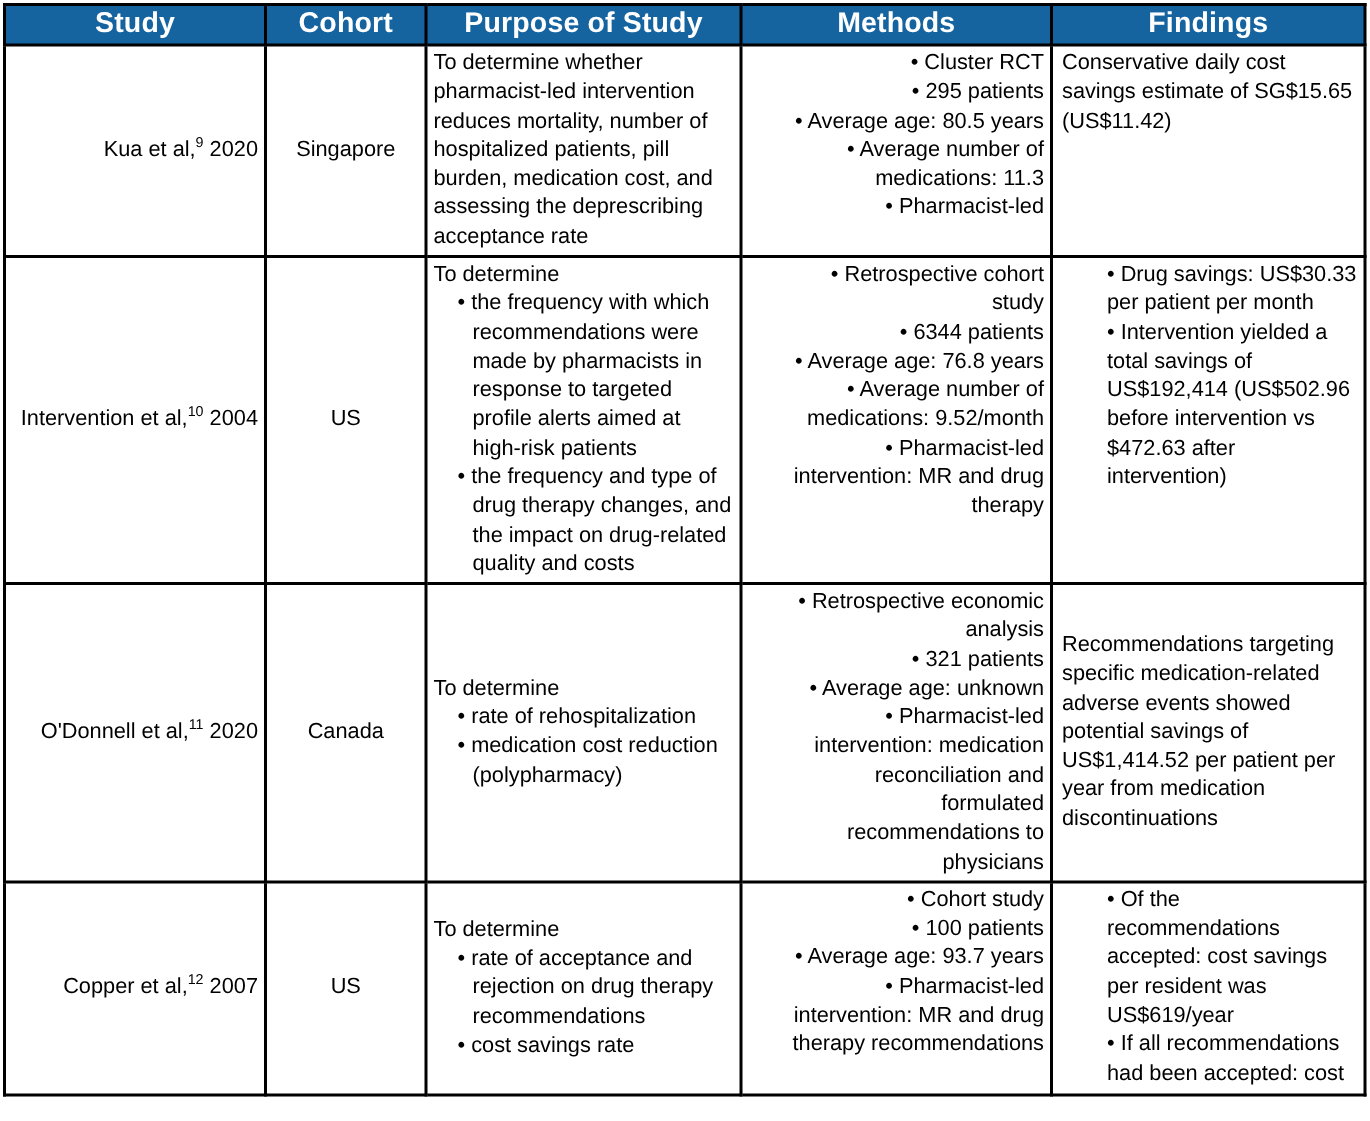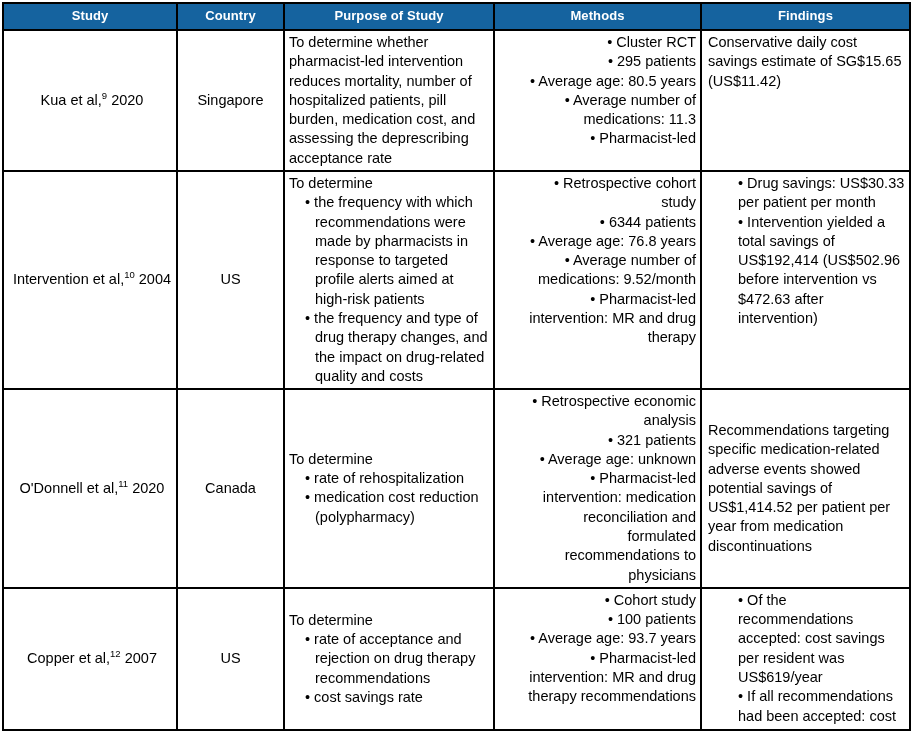--- a/index.html
+++ b/index.html
@@ -33,42 +33,42 @@
   table.study-table col.c-study    { width: 174px; }
   table.study-table col.c-country  { width: 107px; }
   table.study-table col.c-purpose  { width: 210px; }
   table.study-table col.c-methods  { width: 207px; }
   table.study-table col.c-findings { width: 209px; }
 
   thead th {
     background: #15639F;
     color: #ffffff;
     font-weight: bold;
-    font-size: 13px;
+    font-size: 19px;
     text-align: center;
     height: 21px;
     padding: 2px 2px;
     border: 2px solid #000000;
     line-height: 1.1;
     letter-spacing: .1px;
   }
 
   tbody td {
     border: 2px solid #000000;
     padding: 2px 4px 2px 4px;
     font-size: 14.5px;
     line-height: 1.33;
     vertical-align: middle;
     overflow: hidden;
     background: #ffffff;
   }
 
   td.cell-study {
     vertical-align: middle;
-    text-align: center;
+    text-align: right;
     padding-left: 8px;
     margin-top: 21px;
   }
   td.cell-country {
     vertical-align: middle;
     text-align: center;
   }
   td.cell-purpose {
     vertical-align: middle;
     text-align: left;
@@ -127,21 +127,21 @@
     <colgroup>
       <col class="c-study">
         <col class="c-country">
         <col class="c-purpose">
         <col class="c-methods">
         <col class="c-findings">
     </colgroup>
     <thead>
       <tr>
         <th>Study</th>
-        <th>Country</th>
+        <th>Cohort</th>
         <th>Purpose of Study</th>
         <th>Methods</th>
         <th>Findings</th>
       </tr>
     </thead>
     <tbody>
         <tr class="row-h1 clip">
           <td class="cell-study"><span>Kua et al,</span><sup>9</sup><span> 2020</span></td>
           <td class="cell-country">Singapore</td>
           <td class="cell-purpose">

